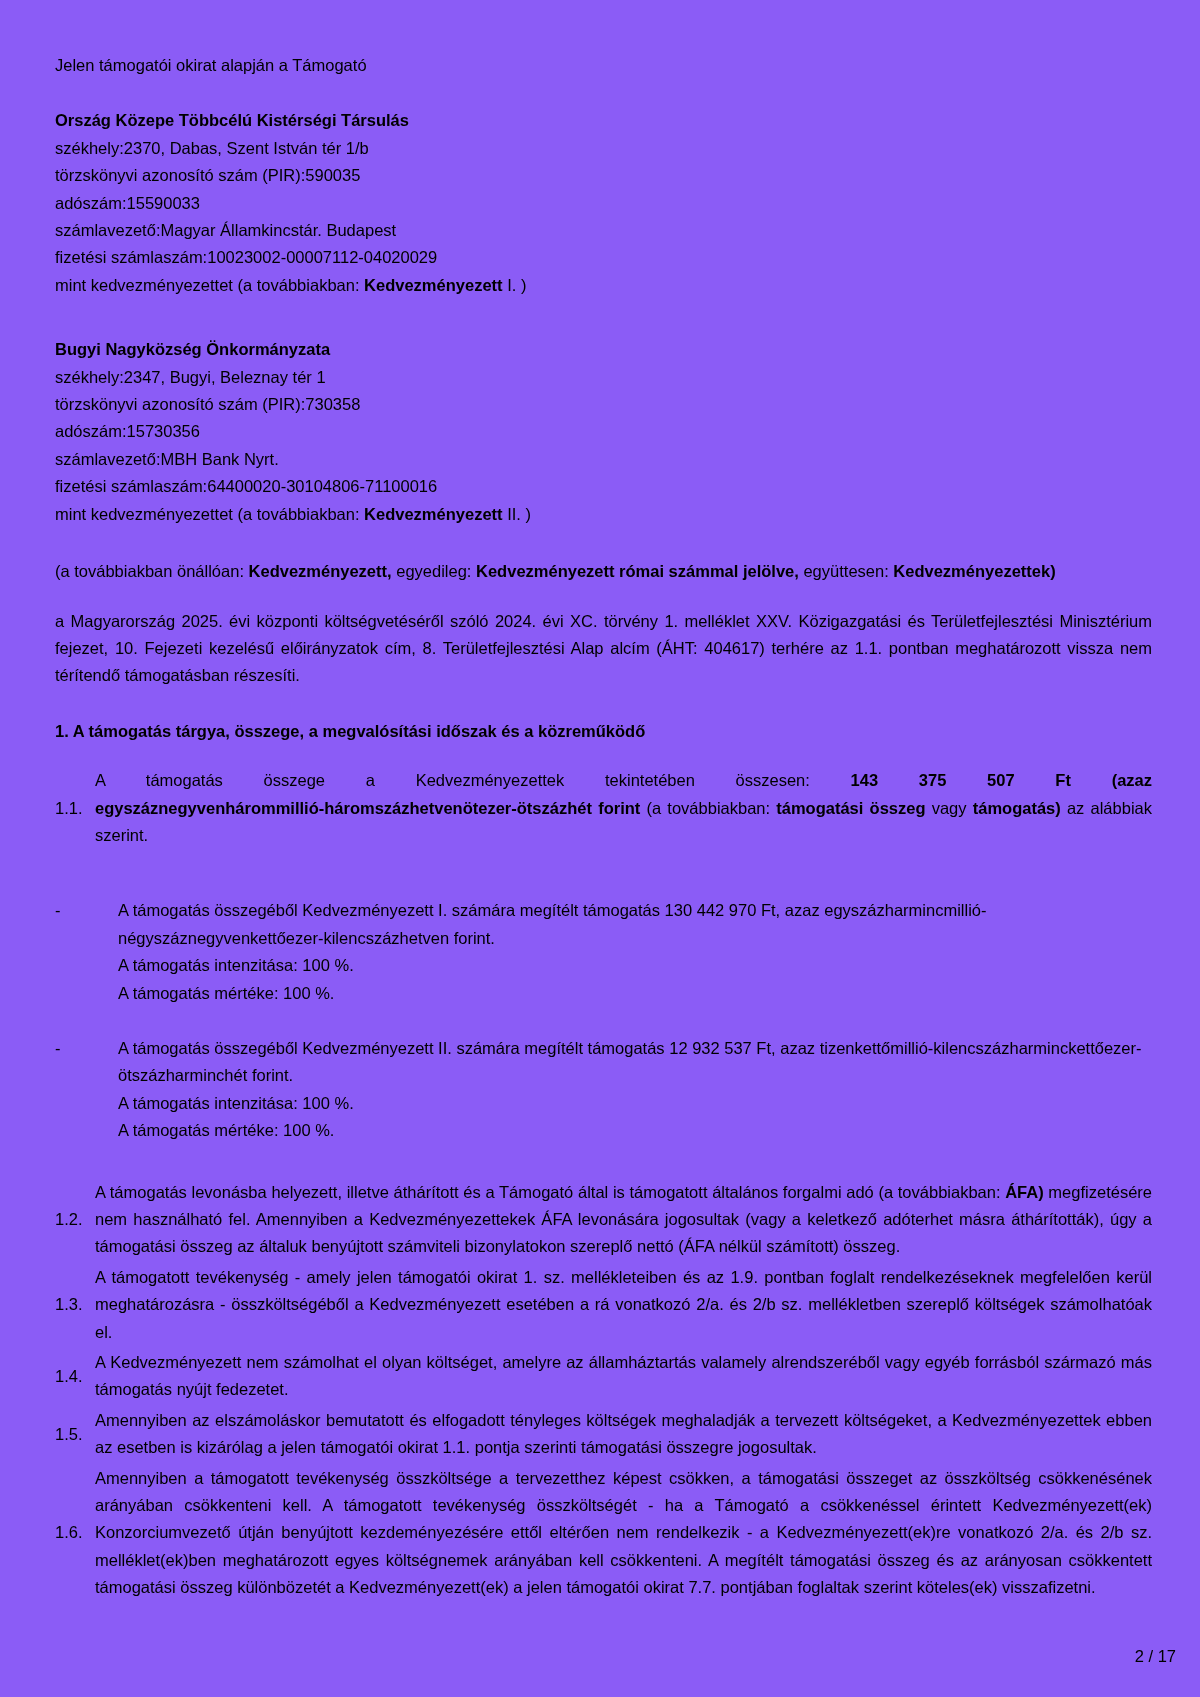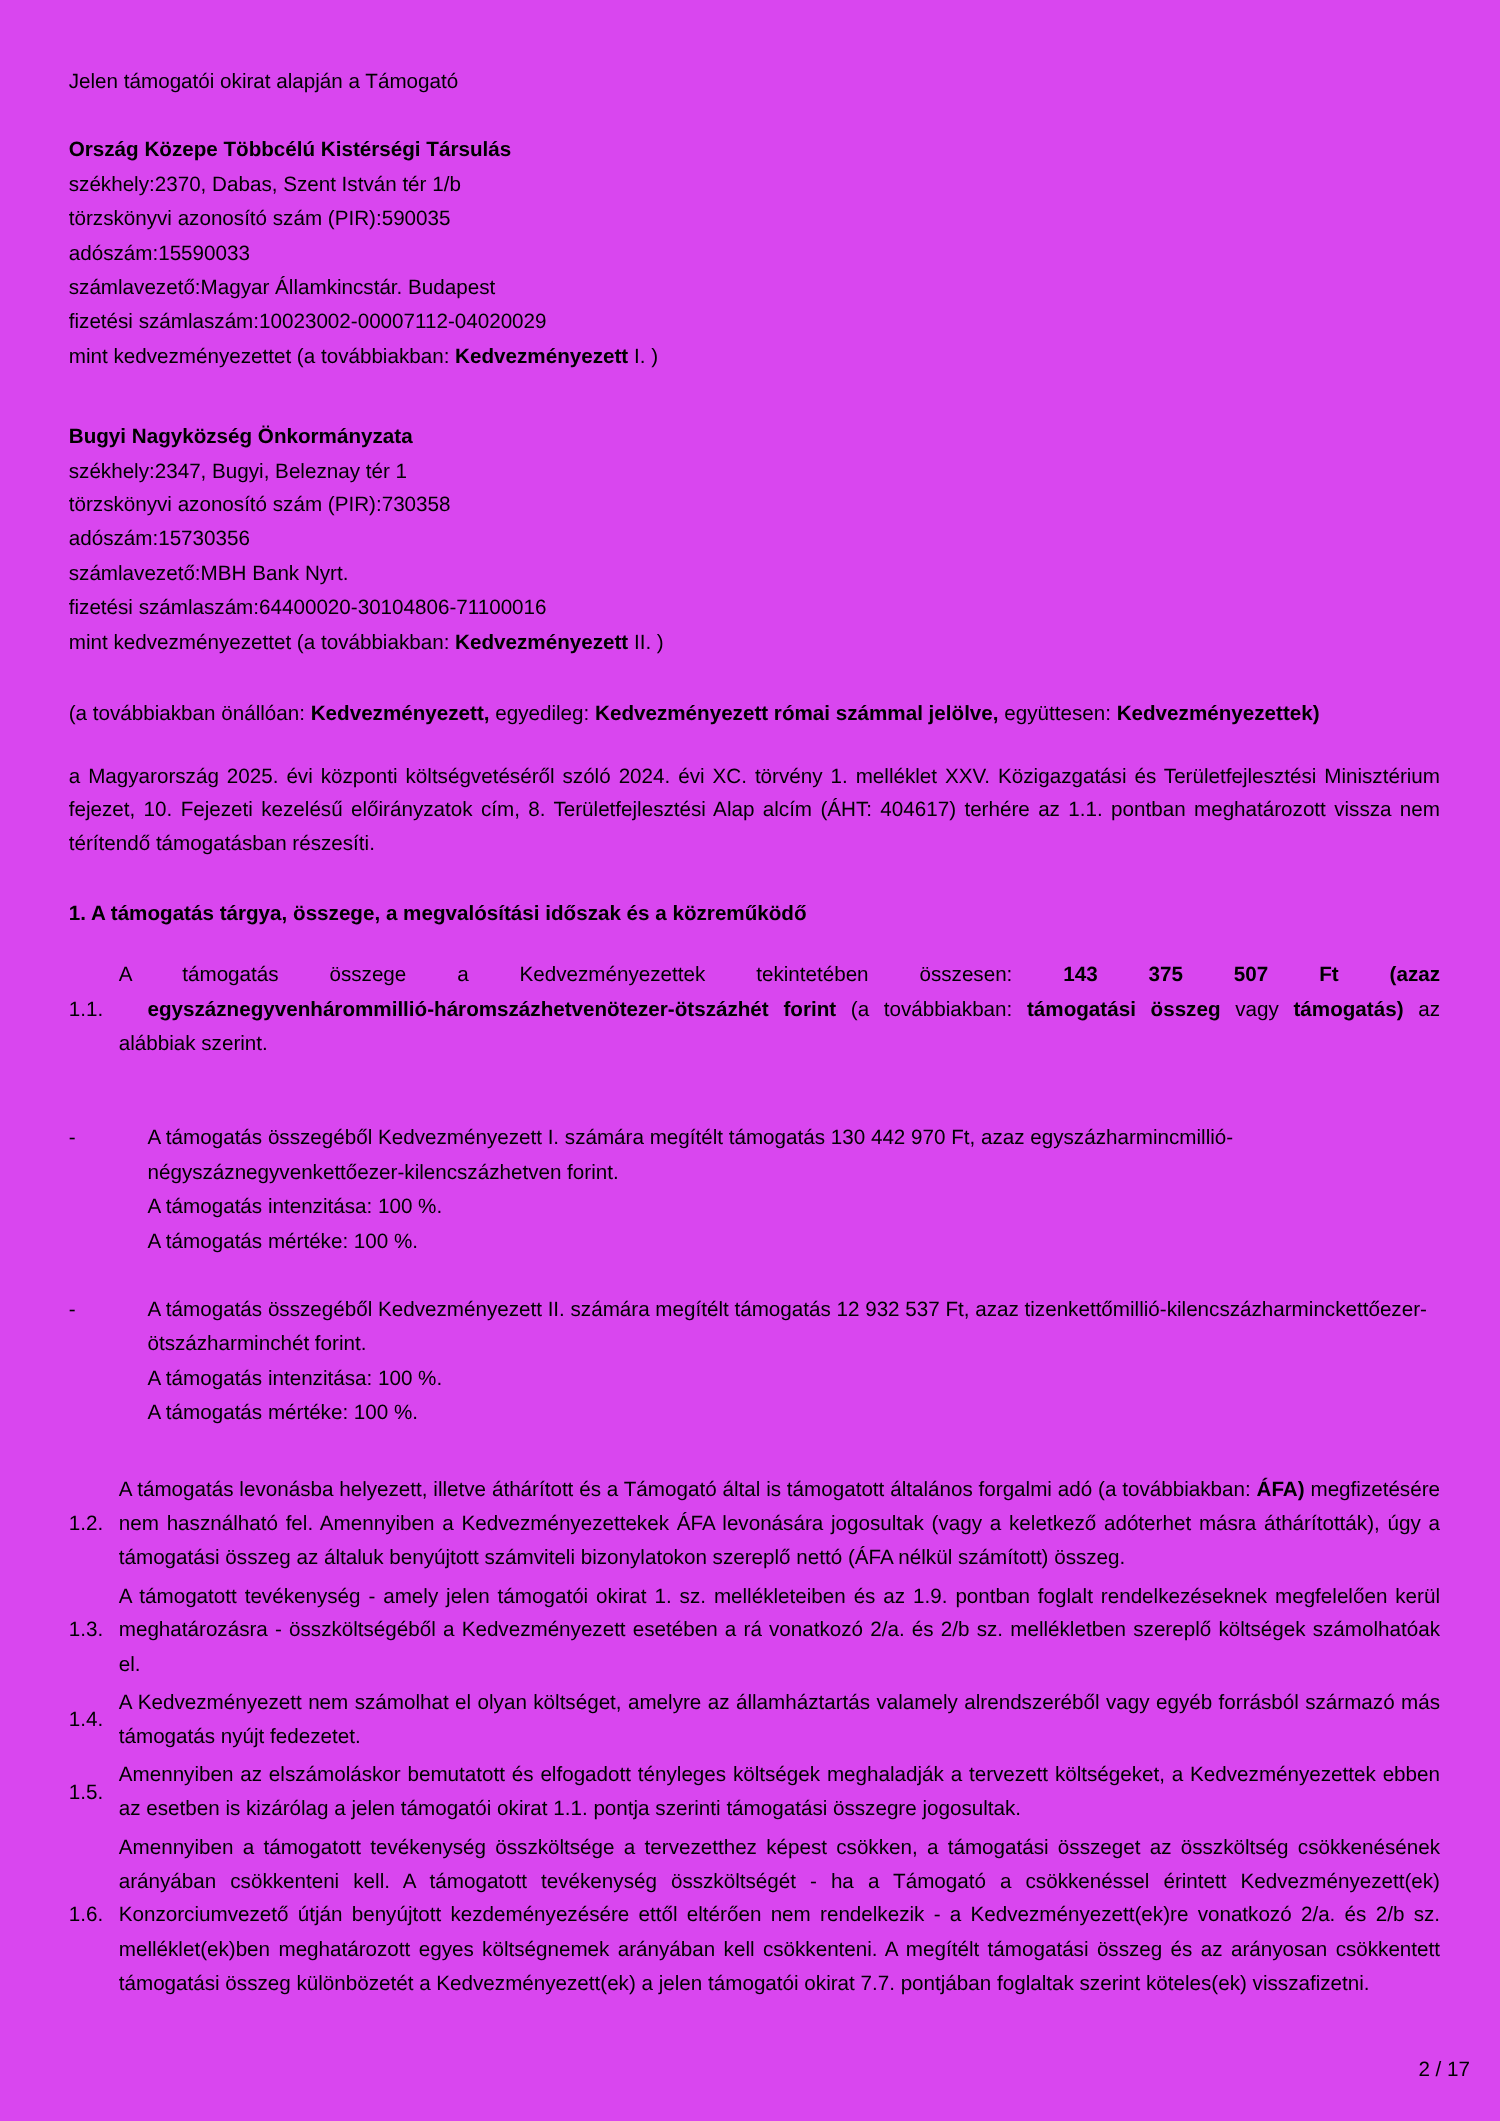--- a/index.html
+++ b/index.html
@@ -1,30 +1,30 @@
 <!DOCTYPE html>
 <html><head>
 <meta charset="utf-8">
 <style>
   html, body { margin: 0; padding: 0; background: #ffffff; }
   .page {
     position: relative;
     width: 1200px;
     height: 1697px;
     box-sizing: border-box;
-    background: #d946ef;
+    background: #8b5cf6;
     color: #000000;
     font-family: "Liberation Sans", "DejaVu Sans", sans-serif;
     font-size: 16.5px;
     line-height: 27.4px;
     padding: 52px 48px 0 55px;
     overflow: hidden;
   }
   .b { font-weight: bold; }
-  .nw { white-space: nowrap; margin-left: 23px; }
+  .nw { white-space: nowrap; }
 
   .intro { margin: 0; }
 
   .bene { margin-top: 28px; }
   .bene2 { margin-top: 37px; }
   .bene-name { font-weight: bold; }
   .field-row { }
   .fv { margin-left: 0; }
 
   .collective { margin-top: 30px; }

